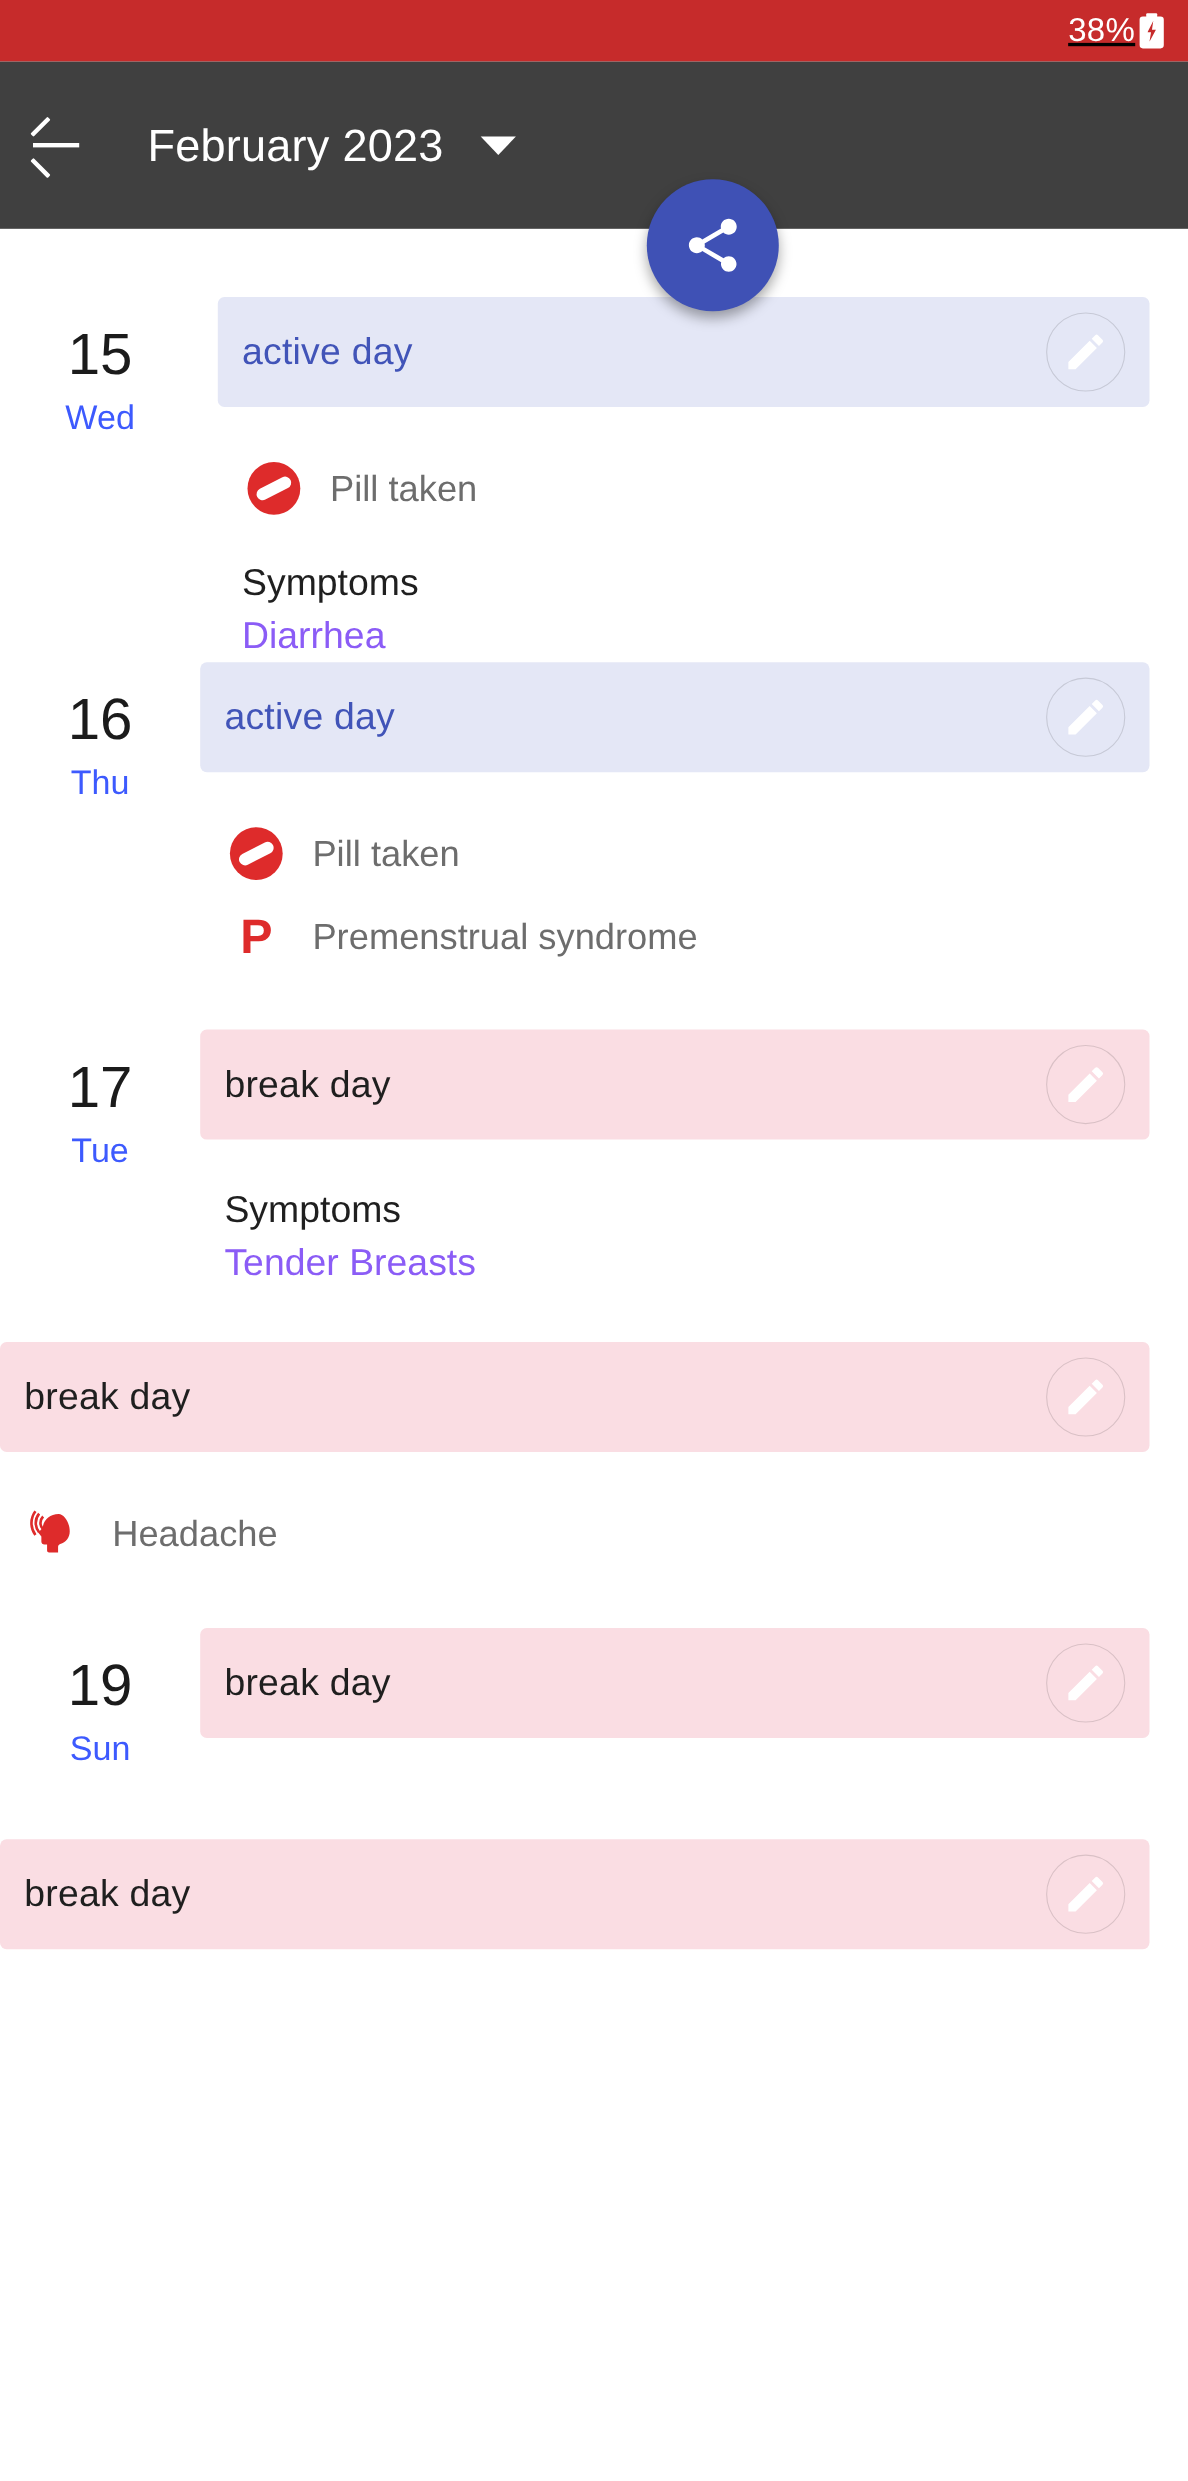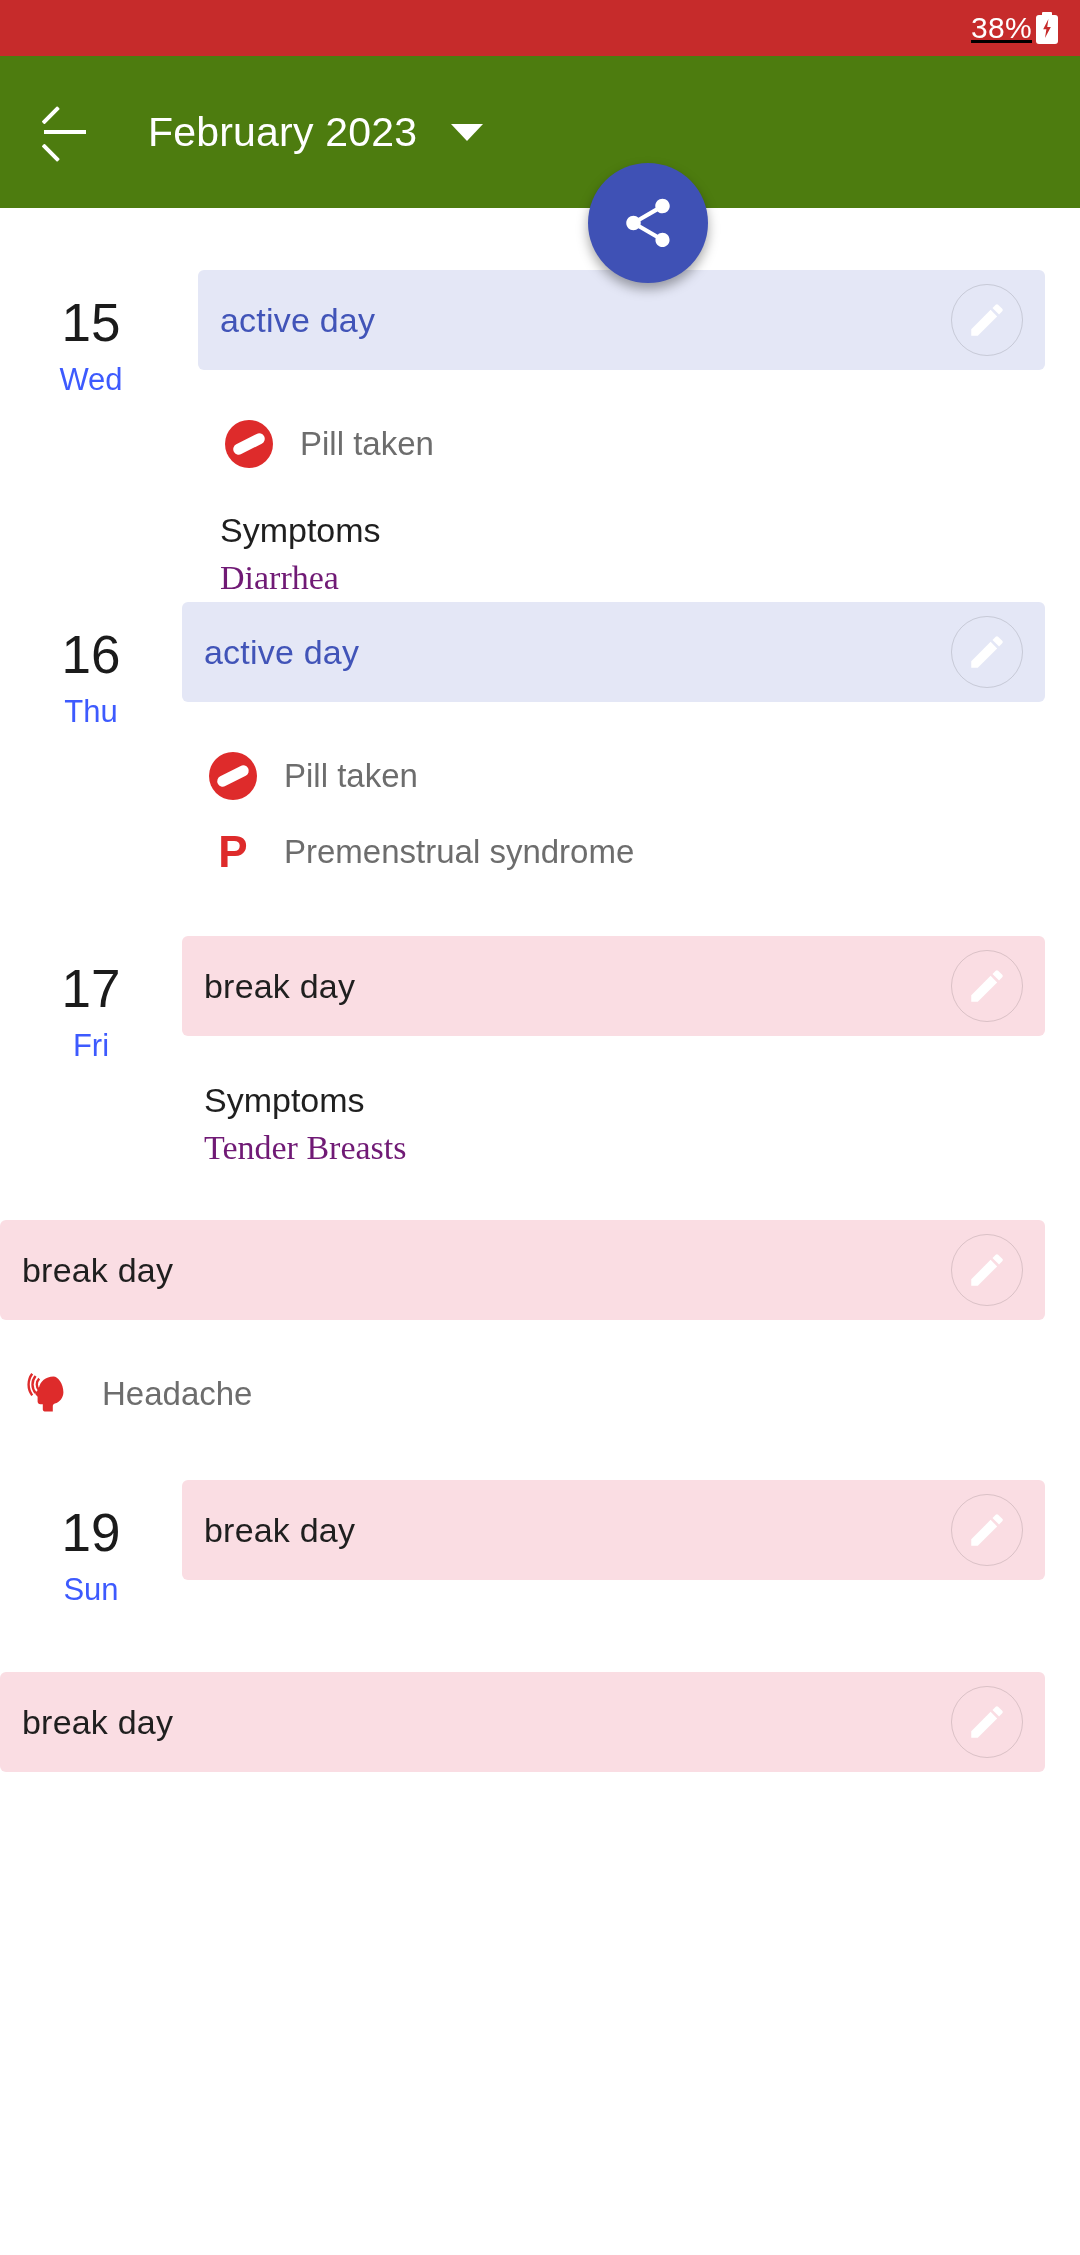--- a/index.html
+++ b/index.html
@@ -37,24 +37,24 @@
   }
   .battery-icon .bolt {
     position: absolute; left: 5px; top: 7px; width: 12px; height: 19px;
     background: #C62B2B;
     clip-path: polygon(62% 0%, 18% 54%, 45% 54%, 33% 100%, 82% 42%, 52% 42%);
   }
 
   
   .app-bar {
     height: 152px;
-    background: #4d7c0f;
+    background: #404040;
     display: flex;
     align-items: center;
-    padding-left: 42px;
+    padding-left: 28px;
     position: relative;
   }
   .back-arrow {
     width: 46px; height: 46px; position: relative; flex: 0 0 auto;
     cursor: pointer;
   }
   .back-arrow .shaft {
     position: absolute; left: 2px; top: 21px; width: 42px; height: 4px;
     background: #ffffff;
   }
@@ -183,21 +183,21 @@
   }
 
   
   .head-icon svg { width: 48px; height: 48px; display: block; }
 
   .symptoms { padding-left: 22px; }
   .symptoms-title {
     font-size: 34px; color: #1f1f1f; line-height: 48px;
   }
   .symptoms-value {
-    font-size: 34px; color: #701a75; line-height: 48px; font-family: Liberation Serif, serif;
+    font-size: 34px; color: #8b5cf6; line-height: 48px;
   }
 </style>
 </head>
 <body>
 
 <div class="status-bar">
   <div class="status-right">
     <span class="battery-pct">38%</span>
     <span class="battery-icon">
       <span class="cap"></span>
@@ -285,21 +285,21 @@
           </span>
           <span class="entry-text">Premenstrual syndrome</span>
         </div>
       </div>
     </div>
   </div>
 
   <div class="day-block" style="margin-top:46px;">
     <div class="day-col">
       <div class="day-num">17</div>
-      <div class="day-wd">Fri</div>
+      <div class="day-wd">Tue</div>
     </div>
     <div class="day-body">
       <div class="banner break">
         <span class="banner-label">break day</span>
         <span class="pencil-circle">
           <svg viewBox="0 0 24 24">
             <path fill="#ffffff" d="M3 17.25V21h3.75L17.81 9.94l-3.75-3.75L3 17.25zM20.71 7.04a1 1 0 0 0 0-1.41l-2.34-2.34a1 1 0 0 0-1.41 0l-1.83 1.83 3.75 3.75 1.83-1.83z"></path>
           </svg>
         </span>
       </div>

